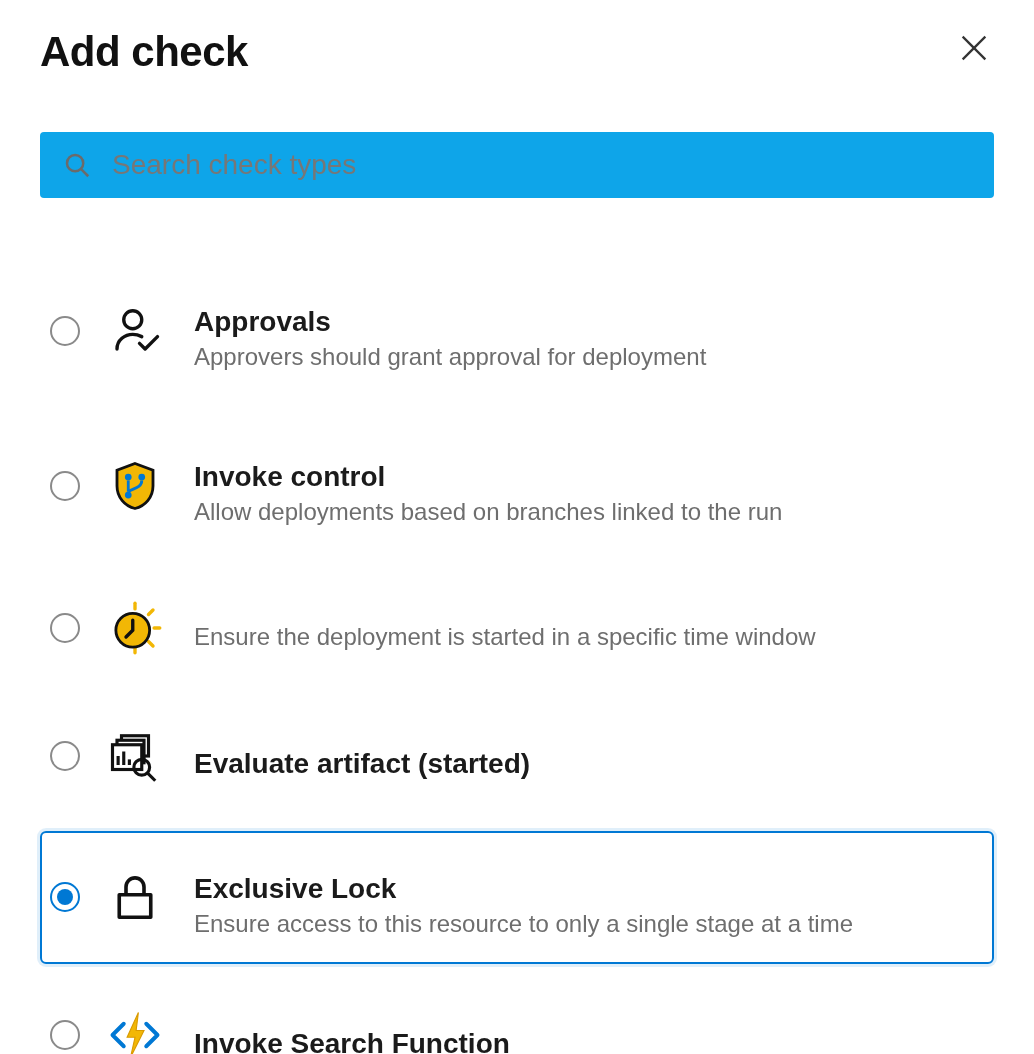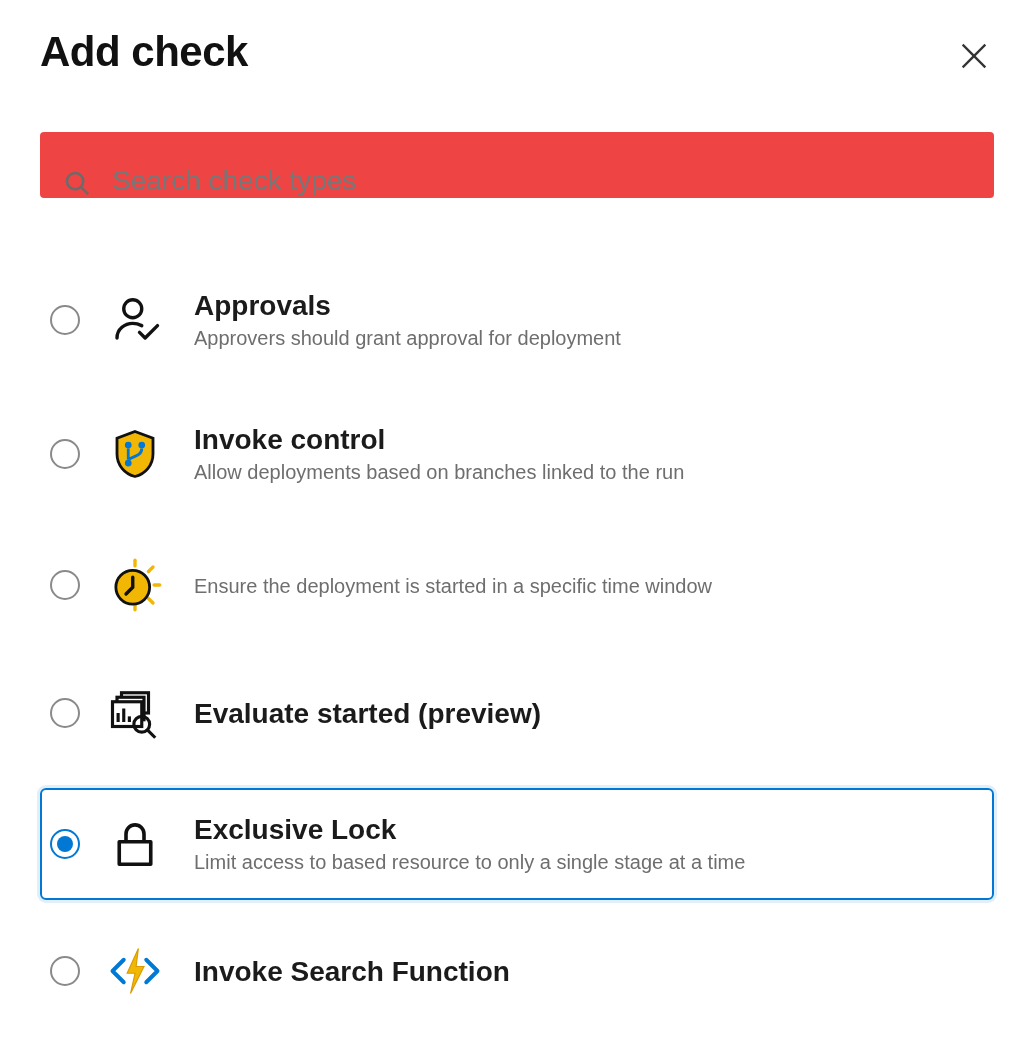--- a/index.html
+++ b/index.html
@@ -10,43 +10,43 @@
     background: #fff;
     width: 1034px;
     height: 1054px;
     overflow: hidden;
   }
   .panel {
     padding: 28px 40px 0 40px;
   }
   .header {
     display: flex;
-    align-items: flex-end;
+    align-items: flex-start;
     justify-content: space-between;
     margin-bottom: 56px;
   }
   .title {
     font-size: 42px;
     font-weight: 700;
     letter-spacing: -0.5px;
     color: #111;
   }
   .close-btn {
     width: 40px;
     height: 40px;
     display: flex;
     align-items: center;
     justify-content: center;
     cursor: pointer;
   }
   .close-btn svg { width: 34px; height: 34px; stroke: #333; stroke-width: 1.6; }
   .search {
     display: flex;
-    align-items: flex-end;
-    background: #ef4444;
+    align-items: center;
+    background: #0ea5e9;
     border-radius: 4px;
     height: 66px;
     padding: 0 22px;
     margin-bottom: 66px;
   }
   .search svg { width: 30px; height: 30px; stroke: #6b6b6b; stroke-width: 2; fill: none; }
   .search input {
     border: none;
     background: transparent;
     outline: none;
@@ -95,29 +95,29 @@
   .icon-slot {
     width: 58px;
     height: 58px;
     flex-shrink: 0;
     margin-right: 30px;
     display: flex;
     align-items: center;
     justify-content: center;
   }
   .icon-slot svg { width: 54px; height: 54px; }
-  .texts { display: flex; flex-direction: column; }
+  .texts { display: flex; flex-direction: column; margin-top: 16px; }
   .item-title {
     font-size: 28px;
     font-weight: 600;
     color: #1b1b1b;
     line-height: 1.25;
   }
   .item-desc {
-    font-size: 20px;
+    font-size: 24px;
     color: #6e6e6e;
     line-height: 1.35;
     margin-top: 2px;
   }
 </style>
 </head>
 <body>
 
 <div class="panel">
   <div class="header">
@@ -200,35 +200,35 @@
           <rect x="8" y="10" width="24" height="20" fill="#fff"></rect>
           <rect x="4" y="14" width="26" height="22" fill="#fff"></rect>
           <line x1="9" y1="32" x2="9" y2="24"></line>
           <line x1="14" y1="32" x2="14" y2="20"></line>
           <line x1="19" y1="32" x2="19" y2="27"></line>
           <circle cx="30" cy="34" r="7"></circle>
           <line x1="35" y1="39" x2="42" y2="46"></line>
         </svg>
       </div>
       <div class="texts">
-        <div class="item-title">Evaluate started (preview)</div>
+        <div class="item-title">Evaluate artifact (started)</div>
       </div>
     </div>
 
     <div class="item selected">
       <div class="radio"></div>
       <div class="icon-slot">
         <svg viewBox="0 0 48 48" fill="none" stroke="#111" stroke-width="3.2" stroke-linejoin="round">
           <rect x="10" y="22" width="28" height="20"></rect>
           <path d="M16 22 V15 a8 8 0 0 1 16 0 V22"></path>
         </svg>
       </div>
       <div class="texts">
         <div class="item-title">Exclusive Lock</div>
-        <div class="item-desc">Limit access to based resource to only a single stage at a time</div>
+        <div class="item-desc">Ensure access to this resource to only a single stage at a time</div>
       </div>
     </div>
 
     <div class="item">
       <div class="radio"></div>
       <div class="icon-slot">
         <svg viewBox="0 0 48 48" fill="none">
           <polyline points="14,14 4,24 14,34" stroke="#0078d4" stroke-width="3.5" stroke-linecap="round" stroke-linejoin="round"></polyline>
           <polyline points="34,14 44,24 34,34" stroke="#0078d4" stroke-width="3.5" stroke-linecap="round" stroke-linejoin="round"></polyline>
           <polygon points="27,4 17,26 24,26 20,44 32,20 25,20" fill="#f2b705" stroke="#d99a00" stroke-width="1"></polygon>

